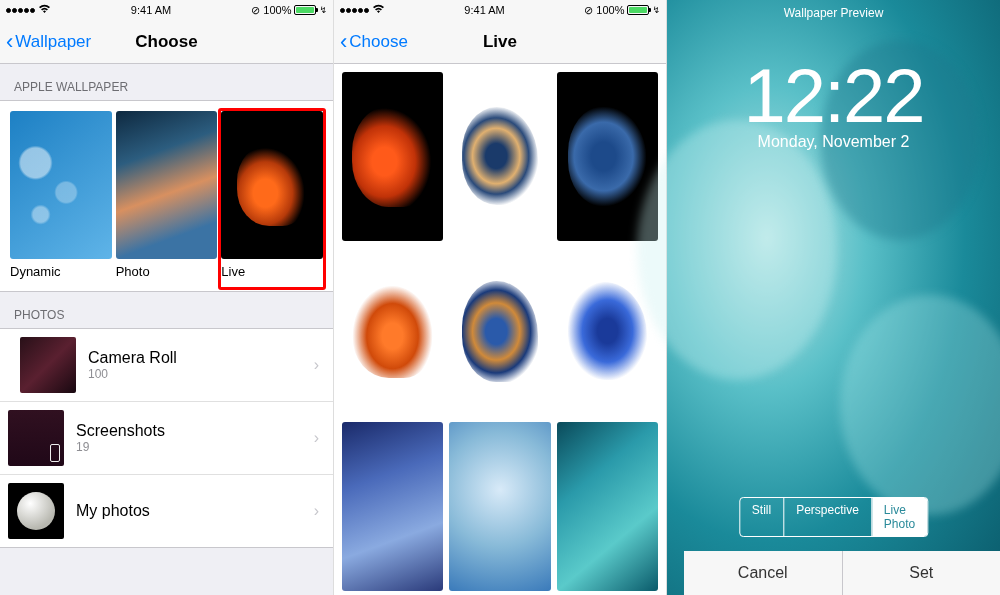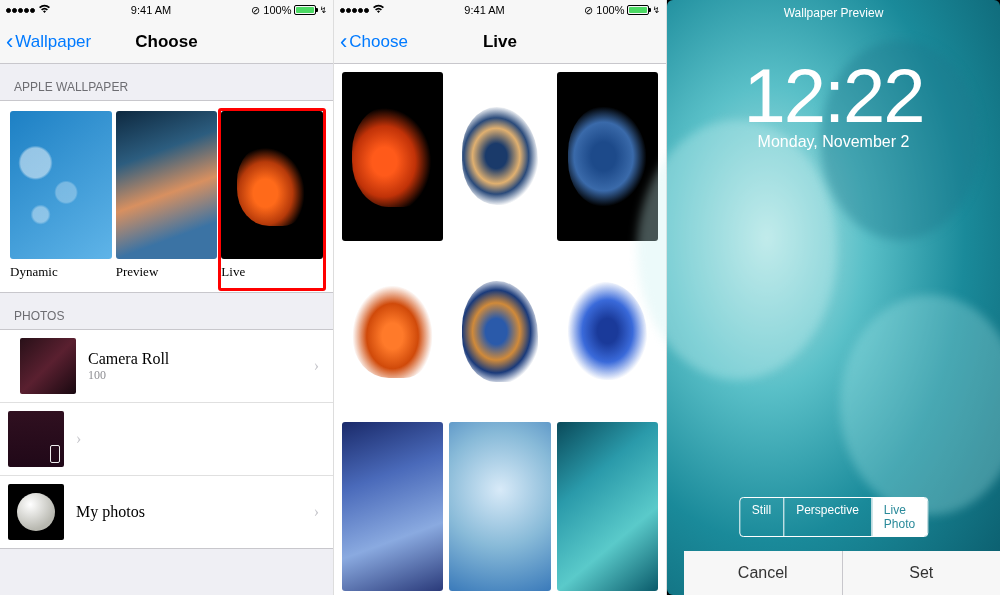--- a/index.html
+++ b/index.html
@@ -16,21 +16,21 @@
 .wifi { font-size: 10px; }
 .batt { width: 22px; height: 10px; border: 1px solid #000; border-radius: 2px; position: relative; }
 .batt:after { content: ''; position: absolute; right: -3px; top: 2px; width: 2px; height: 4px; background: #000; border-radius: 0 1px 1px 0; }
 .batt-fill { position: absolute; left: 1px; top: 1px; bottom: 1px; right: 1px; background: #4cd964; border-radius: 1px; }
 .bolt { font-size: 9px; }
 .navbar { height: 44px; display: flex; align-items: center; justify-content: center; position: relative; background: #f7f7f7; border-bottom: 1px solid #c8c7cc; }
 .nav-back { position: absolute; left: 6px; display: flex; align-items: center; color: #007aff; font-size: 17px; gap: 2px; }
 .chev { font-size: 22px; line-height: 1; }
 .nav-title { font-size: 17px; font-weight: 600; color:#000;}
 .section-h { font-size: 12px; color: #6d6d72; padding: 16px 14px 6px; text-transform: uppercase; }
-.section-body { background: #fff; border-top: 1px solid #c8c7cc; border-bottom: 1px solid #c8c7cc; font-family: Liberation Serif, serif; }
+.section-body { background: #fff; border-top: 1px solid #c8c7cc; border-bottom: 1px solid #c8c7cc; }
 .wallpaper-row { display: flex; gap: 4px; padding: 10px 10px 4px; }
 .wp-item { flex: 1; }
 .wp-thumb { width: 100%; height: 148px; border-radius: 3px; background: #222; }
 .wp-label { font-size: 13px; padding: 5px 0 8px; color:#000;}
 .thumb-dynamic { background: radial-gradient(circle at 30% 70%, rgba(255,255,255,.4) 6%, transparent 8%), radial-gradient(circle at 55% 55%, rgba(255,255,255,.3) 10%, transparent 12%), radial-gradient(circle at 25% 35%, rgba(255,255,255,.5) 12%, transparent 14%), linear-gradient(140deg,#1d80c4,#5fb4e8); }
 .thumb-stills { background: linear-gradient(160deg,#0e2940 0%,#2c5d7f 30%,#d89060 55%,#3b73a4 80%); }
 .thumb-live { background: #000; display:flex;align-items:center;justify-content:center; }
 .fish { width: 70%; height: 55%; background: radial-gradient(ellipse at 40% 60%, #ff6a1a 20%, #b63a0a 45%, transparent 65%); border-radius: 50% 60% 40% 50%; filter: blur(0.3px); }
 .highlighted { border: 3px solid #ff0000; border-radius: 3px; margin: -3px; }
 .photo-row { display: flex; align-items: center; padding: 8px 14px 8px 8px; border-top: 1px solid #e0e0e0; position: relative; }
@@ -60,21 +60,21 @@
 .g4 .fish { background: radial-gradient(ellipse at 50% 55%, #ff7a2a 18%, #d04a0a 45%, transparent 70%); width:80%;height:55%;}
 .g5 { background:#fff; }
 .g5 .fish { background: radial-gradient(ellipse at 45% 50%, #2a5aaa 18%, #d08a3a 40%, #1a3a7a 58%, transparent 75%); width:75%;height:60%;}
 .g6 { background:#fff; }
 .g6 .fish { background: radial-gradient(ellipse at 50% 50%, #1a3a9a 18%, #3a6ada 45%, transparent 72%); width:78%;height:58%;}
 .g7 { background: linear-gradient(160deg,#1a2a6a,#4a6aba,#8aaae0,#2a3a7a); }
 .g8 { background: radial-gradient(circle at 50% 40%,#d8eaf8,#88bad8,#3a7aba); }
 .g9 { background: linear-gradient(140deg,#0a4a5a,#2a9aaa,#5acaca,#0a5a6a); }
 
 
-.preview { width:100%; height:100%; position:relative; background: radial-gradient(ellipse at 30% 40%, #bde8e8 0%, #5ac0c8 30%, #1a8a9a 60%, #0a5a6a 100%); border-radius: 6px; }
+.preview { width:100%; height:100%; position:relative; background: radial-gradient(ellipse at 30% 40%, #bde8e8 0%, #5ac0c8 30%, #1a8a9a 60%, #0a5a6a 100%); }
 .pv-header { position:absolute; top:6px; left:0; right:0; text-align:center; color:#fff; font-size:12px; }
 .pv-clock { position:absolute; top:52px; left:0; right:0; text-align:center; color:#fff; }
 .pv-time { font-size:76px; font-weight:200; letter-spacing:-2px; }
 .pv-date { font-size:16px; margin-top:-6px;}
 .segbar { position:absolute; bottom:58px; left:50%; transform:translateX(-50%); display:flex; border:1px solid #fff; border-radius:4px; overflow:hidden;}
 .seg { padding:5px 12px; font-size:12px; color:#fff; border-right:1px solid #fff;}
 .seg:last-child { border-right:none;}
 .seg.active { background:#fff; color:#2a8a9a;}
 .botbar { position:absolute; bottom:0; left:17px; right:0; height:44px; display:flex; background:#f7f7f7;justify-content:space-between;}
 .botbtn { flex:1; display:flex; align-items:center; justify-content:center; font-size:16px; color:#333; border-right:1px solid #c8c7cc;}
@@ -120,21 +120,21 @@
 
   <div class="section-h">APPLE WALLPAPER</div>
   <div class="section-body">
     <div class="wallpaper-row">
       <div class="wp-item">
         <div class="wp-thumb thumb-dynamic"></div>
         <div class="wp-label">Dynamic</div>
       </div>
       <div class="wp-item">
         <div class="wp-thumb thumb-stills"></div>
-        <div class="wp-label">Preview</div>
+        <div class="wp-label">Photo</div>
       </div>
       <div class="wp-item highlighted">
         <div class="wp-thumb thumb-live fc">
             <div class="fish"></div>
           </div>
         <div class="wp-label">Live</div>
       </div>
     </div>
   </div>
 
@@ -145,20 +145,24 @@
       <div class="ph-txt">
         <div class="ph-name">Camera Roll</div>
         <div class="ph-sub">100</div>
       </div>
       <span class="arr">›</span>
     </div>
     <div class="photo-row">
       <div class="ph-thumb ph-ss">
           <div class="ph-ss-phone"></div>
         </div>
+      <div class="ph-txt">
+        <div class="ph-name">Screenshots</div>
+        <div class="ph-sub">19</div>
+      </div>
       <span class="arr">›</span>
     </div>
     <div class="photo-row">
       <div class="ph-thumb ph-moon">
           <div class="moon"></div>
         </div>
       <div class="ph-txt">
         <div class="ph-name">My photos</div>
       </div>
       <span class="arr">›</span>

